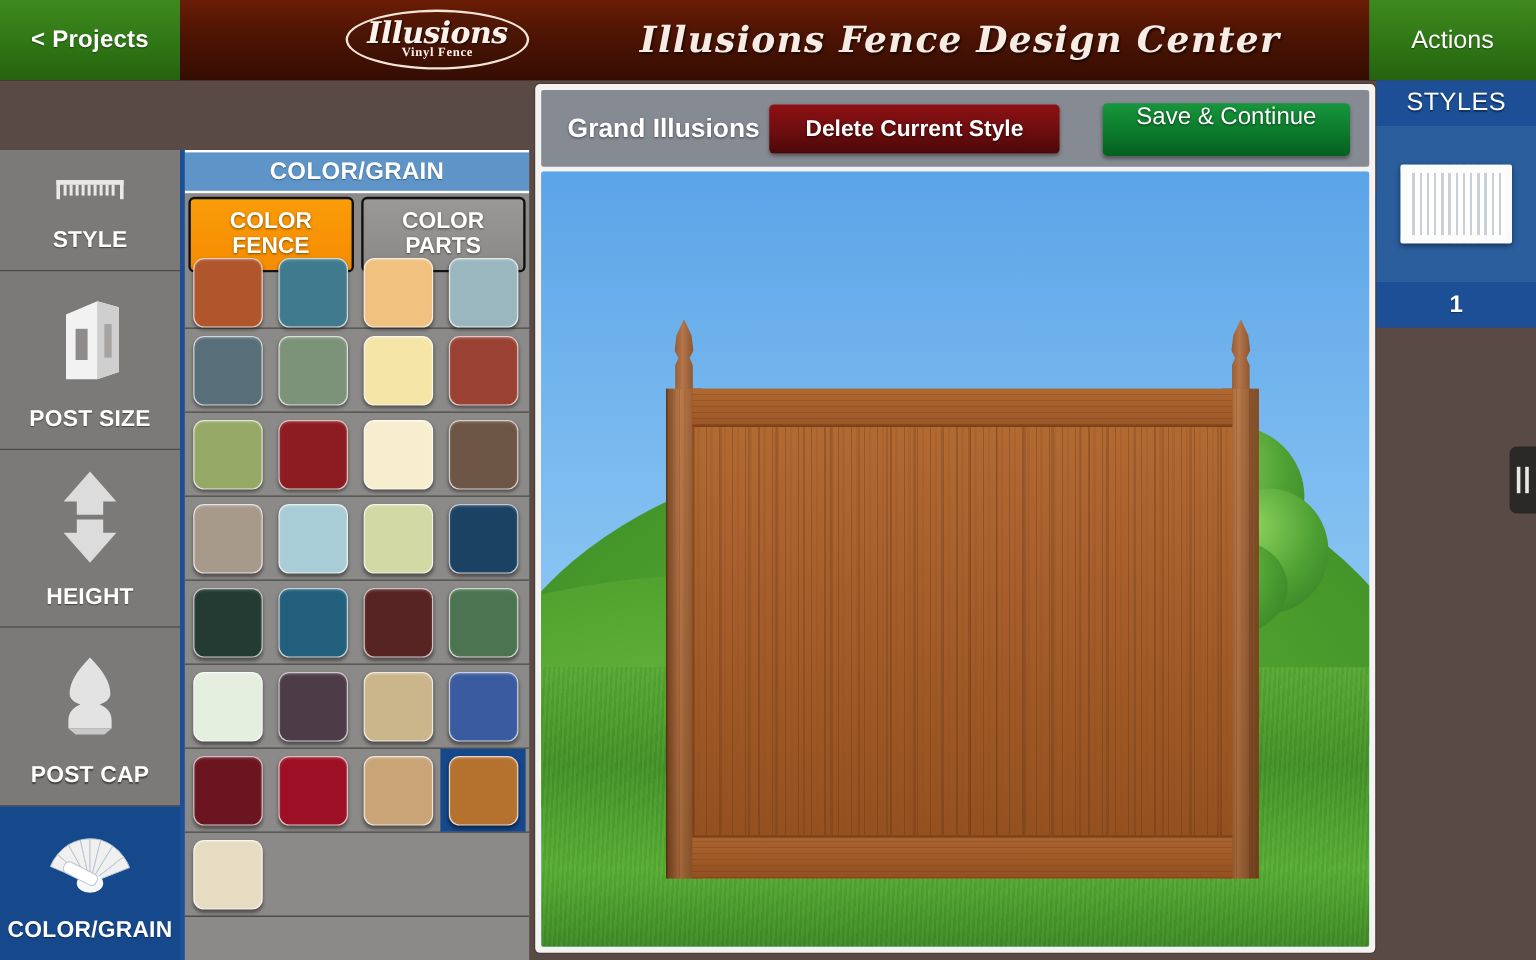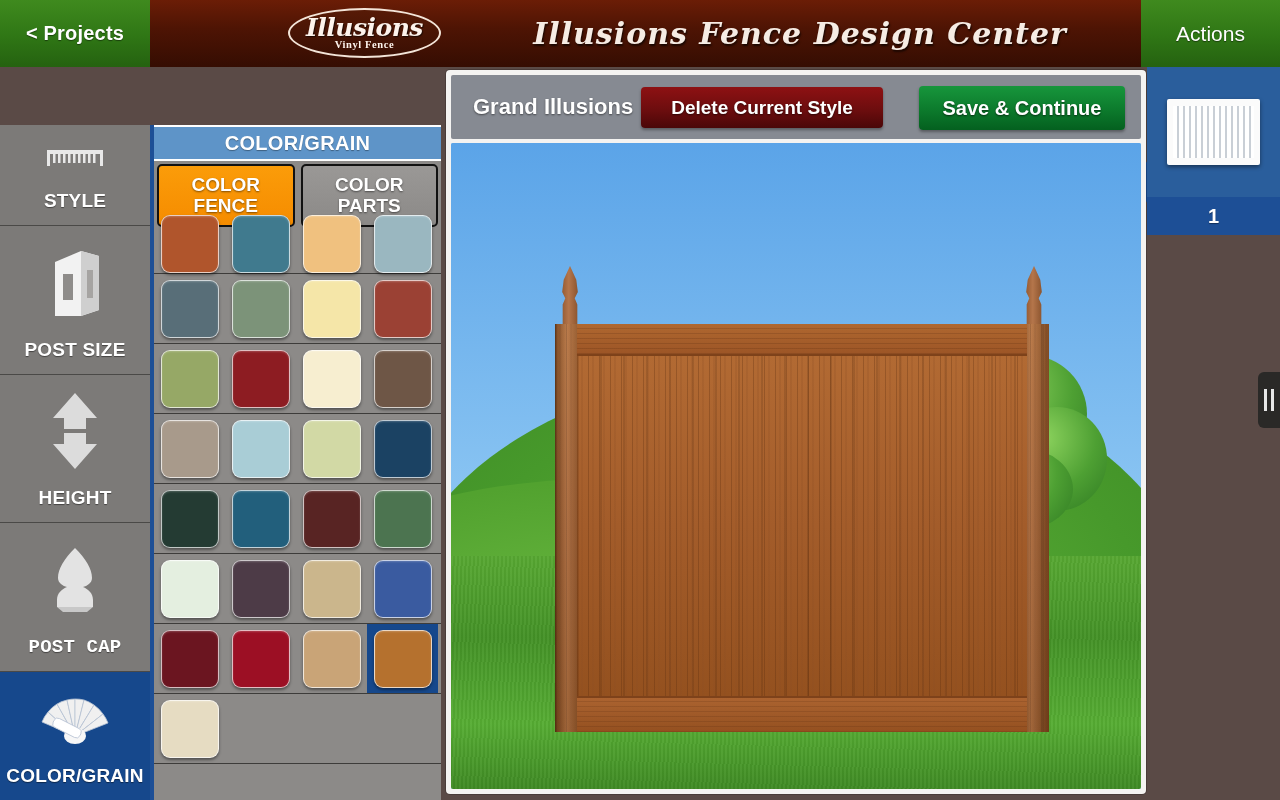--- a/index.html
+++ b/index.html
@@ -158,22 +158,22 @@
     position:absolute; left:190px; top:12px; width:242px; height:41px;
     background:linear-gradient(180deg,#8e1113 0%,#6b0d0e 58%,#4a0708 100%);
     border-radius:4px; color:#fff; font-size:19px; font-weight:bold;
     display:flex; align-items:center; justify-content:center; cursor:pointer;
     box-shadow:0 2px 3px rgba(0,0,0,.35);
     text-shadow:0 1px 2px rgba(0,0,0,.6);
   }
   .mp-save {
     position:absolute; left:468px; top:11px; width:206px; height:44px;
     background:linear-gradient(180deg,#17963c 0%,#0c7a2c 55%,#04601f 100%);
-    border-radius:4px; color:#fff; font-size:20px; font-weight:bold;
-    display:flex; align-items:center; justify-content:center; cursor:pointer;
+    border-radius:4px; color:#fff; font-size:20px; font-weight:normal;
+    display:flex; justify-content:center; cursor:pointer;
     box-shadow:0 2px 3px rgba(0,0,0,.35);
     text-shadow:0 1px 2px rgba(0,0,0,.6);
   }
   .preview {
     position:relative; margin-top:4px; height:646px; overflow:hidden;
     border-radius:2px; background:#6db3ea;
   }
   .sky { position:absolute; inset:0; background:linear-gradient(180deg,#5ba4e8 0%,#8cc6f3 58%,#b3dcf8 100%); }
   .hill-back {
     position:absolute; left:-8%; bottom:26%; width:116%; height:40%;
@@ -357,21 +357,21 @@
     <div class="side-item" style="height:148px;">
       <span class="ico">
         <svg width="50" height="78" viewBox="0 0 50 78" aria-hidden="true">
           <polygon points="25,1 47,26 36,26 36,37 14,37 14,26 3,26" fill="#dcdcdc"></polygon>
           <polygon points="25,77 47,52 36,52 36,41 14,41 14,52 3,52" fill="#dcdcdc"></polygon>
         </svg>
       </span>
       <span class="lbl">HEIGHT</span>
     </div>
 
-    <div class="side-item" style="height:149px;font-family:Liberation Mono, monospace;">
+    <div class="side-item" style="height:149px;">
       <span class="ico">
         <svg width="56" height="66" viewBox="0 0 56 66" aria-hidden="true">
           <path d="M28 1 C39 12 45 22 45 31 C45 36 40 39 36 40 C41 42 46 46 46 53 L46 60 L10 60 L10 53 C10 46 15 42 20 40 C16 39 11 36 11 31 C11 22 17 12 28 1 Z" fill="#e3e3e3"></path>
           <path d="M10 60 L46 60 L40 65 L16 65 Z" fill="#c8c8c8"></path>
         </svg>
       </span>
       <span class="lbl">POST CAP</span>
     </div>
 
     <div class="side-item active" style="height:128px;border-bottom:none;">
@@ -552,20 +552,21 @@
         <div class="f-rail-top"></div>
         <div class="f-panel wood"></div>
         <div class="f-rail-bot"></div>
       </div>
     </div>
   </div>
 
   <div class="rail-arrow"></div>
 
   <div class="styles-rail">
+    <div class="sr-title">STYLES</div>
     <div class="sr-card">
       <div class="sr-thumb"></div>
     </div>
     <div class="sr-num">1</div>
   </div>
 
   <div class="pause-handle">
     <i></i>
     <i></i>
   </div>

